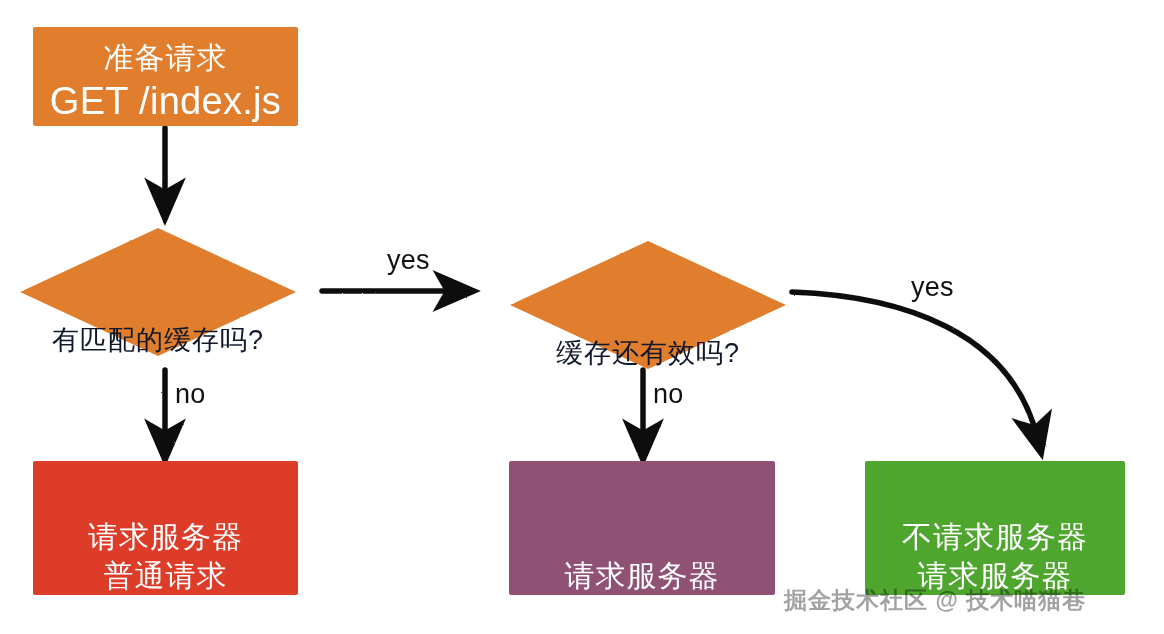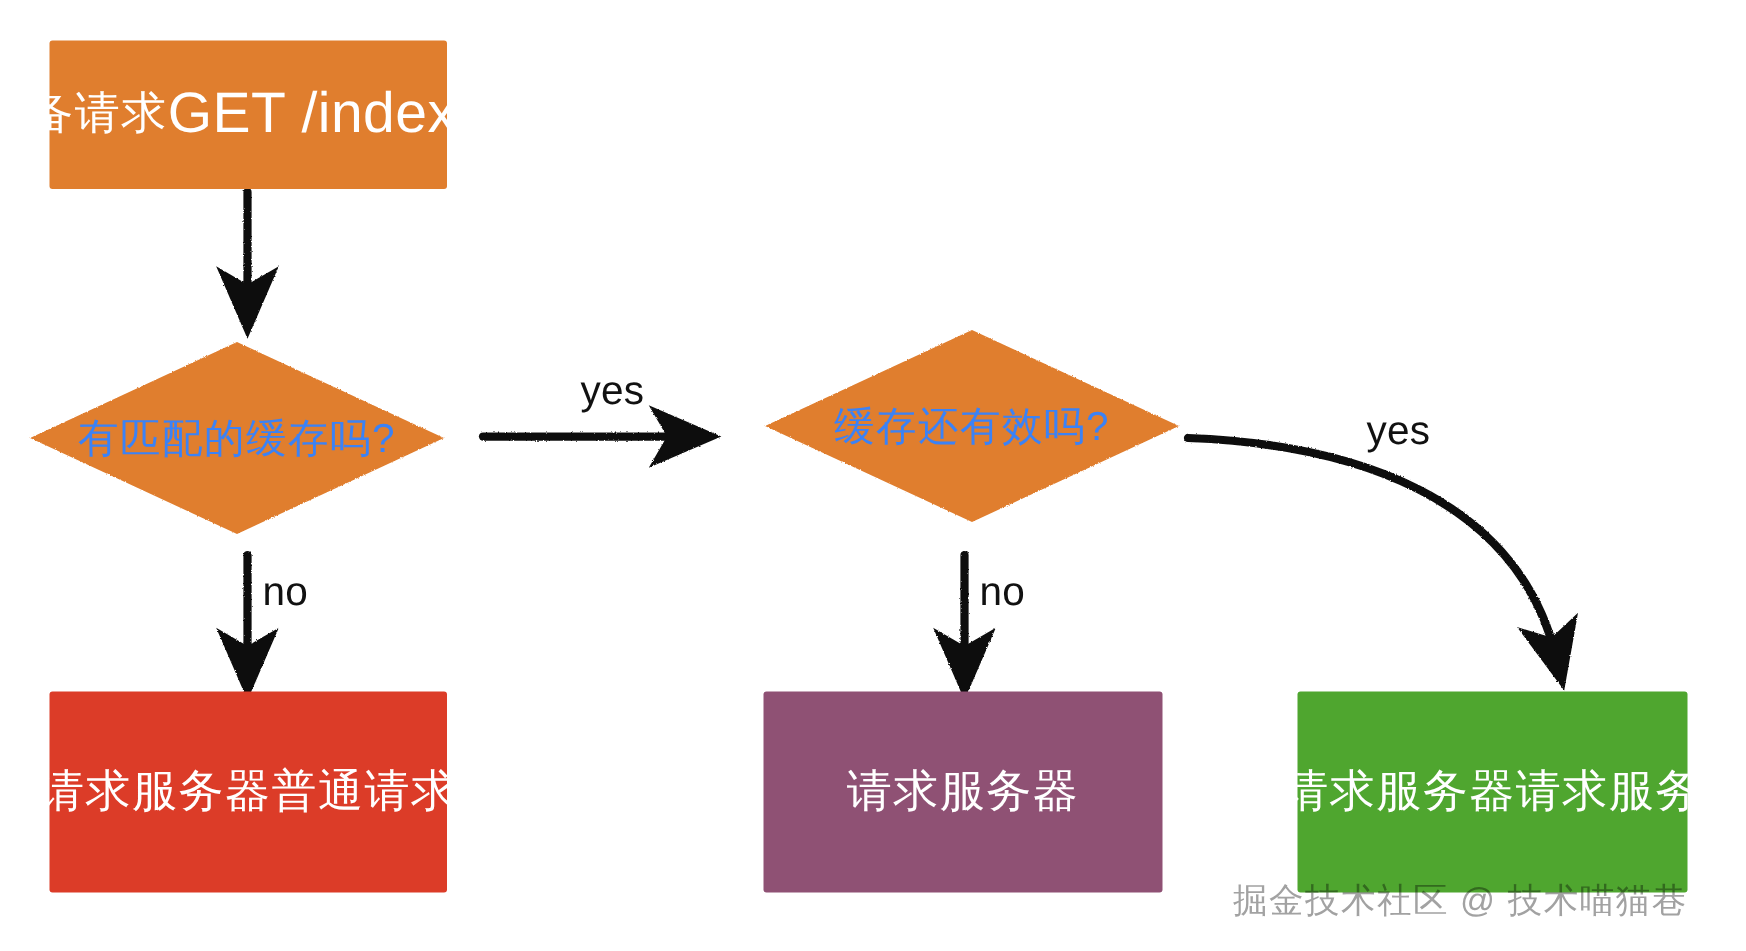--- a/index.html
+++ b/index.html
@@ -23,23 +23,23 @@
     top: 0;
     width: 1164px;
     height: 634px;
     pointer-events: none;
   }
 
   
   .node {
     position: absolute;
     display: flex;
-    flex-direction: row;
+    flex-direction: column;
     align-items: center;
-    justify-content: center;
+    justify-content: flex-end;
     box-sizing: border-box;
     color: #ffffff;
     text-align: center;
     line-height: 1.28;
   }
   .node .line {
     display: block;
     white-space: nowrap;
   }
 
@@ -76,21 +76,21 @@
     left: 0; top: 0;
     width: 100%;
     height: 100%;
     z-index: 0;
   }
   .diamond .dia-text {
     position: relative;
     z-index: 1;
     font-size: 27px;
     letter-spacing: 1px;
-    color: #3b82f6;
+    color: #0f172a;
     white-space: nowrap;
   }
 
   
   .edge-label {
     position: absolute;
     color: #111111;
     font-size: 27px;
     letter-spacing: .2px;
     white-space: nowrap;
@@ -142,21 +142,21 @@
     <span class="line latin">GET /index.js</span>
   </div>
 
   <div class="node diamond" style="left:18px; top:226px; width:280px; height:132px;">
     <svg class="dia-shape" viewBox="0 0 280 132" preserveAspectRatio="none" xmlns="http://www.w3.org/2000/svg">
       <polygon points="140,2 278,66 140,130 2,66" fill="#E07E2E" filter="url(#rough)"></polygon>
     </svg>
     <span class="dia-text">有匹配的缓存吗?</span>
   </div>
 
-  <div class="node diamond" style="left:508px; top:218px; width:280px; height:132px;">
+  <div class="node diamond" style="left:508px; top:239px; width:280px; height:132px;">
     <svg class="dia-shape" viewBox="0 0 280 132" preserveAspectRatio="none" xmlns="http://www.w3.org/2000/svg">
       <polygon points="140,2 278,66 140,130 2,66" fill="#E07E2E" filter="url(#rough)"></polygon>
     </svg>
     <span class="dia-text">缓存还有效吗?</span>
   </div>
 
   <div class="node rect" style="left:33px; top:461px; width:265px; height:134px; background:#DC3C28;">
     <span class="line cjk">请求服务器</span>
     <span class="line cjk">普通请求</span>
   </div>
@@ -171,15 +171,15 @@
   </div>
 
   <span class="edge-label" style="left:387px; top:245px;">yes</span>
 
   <span class="edge-label" style="left:175px; top:379px;">no</span>
 
   <span class="edge-label" style="left:911px; top:272px;">yes</span>
 
   <span class="edge-label" style="left:653px; top:379px;">no</span>
 
-  <span class="watermark" style="left:822px; top:585px;">掘金技术社区 @ 技术喵猫巷</span>
+  <span class="watermark" style="left:784px; top:585px;font-weight:bold;">掘金技术社区 @ 技术喵猫巷</span>
 
 </div>
 
 </body></html>

